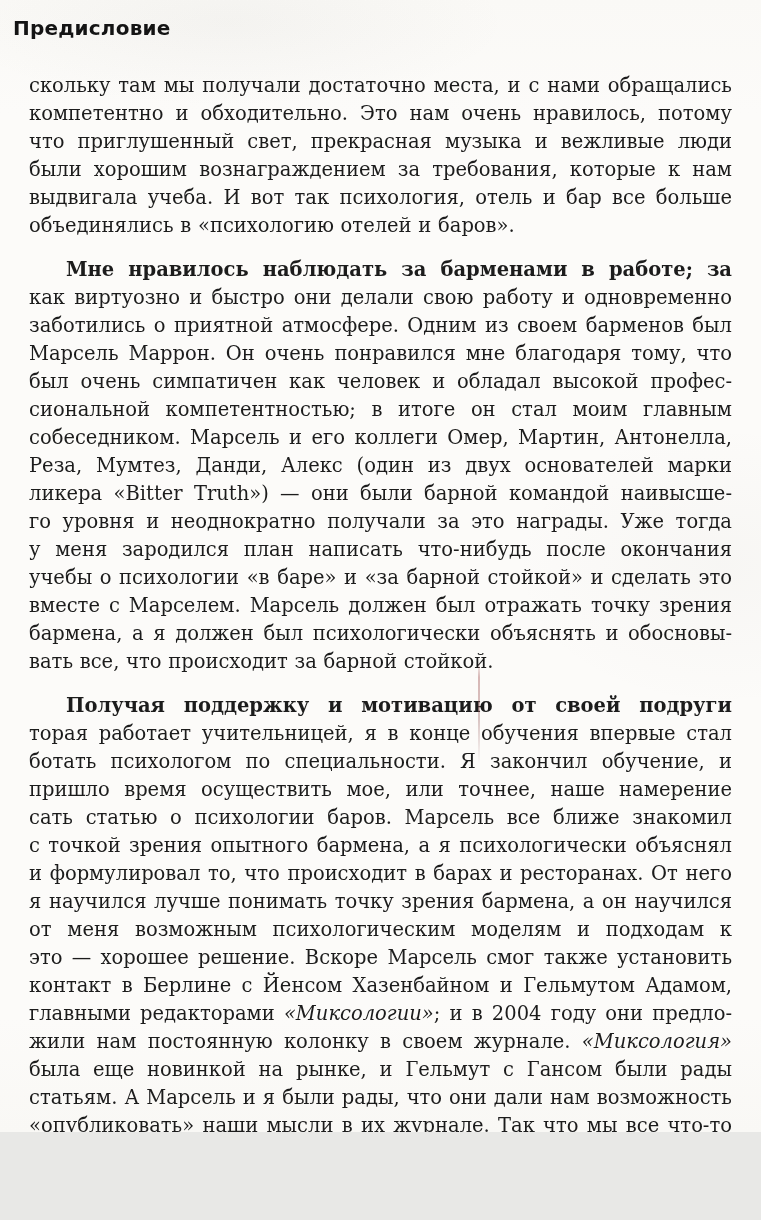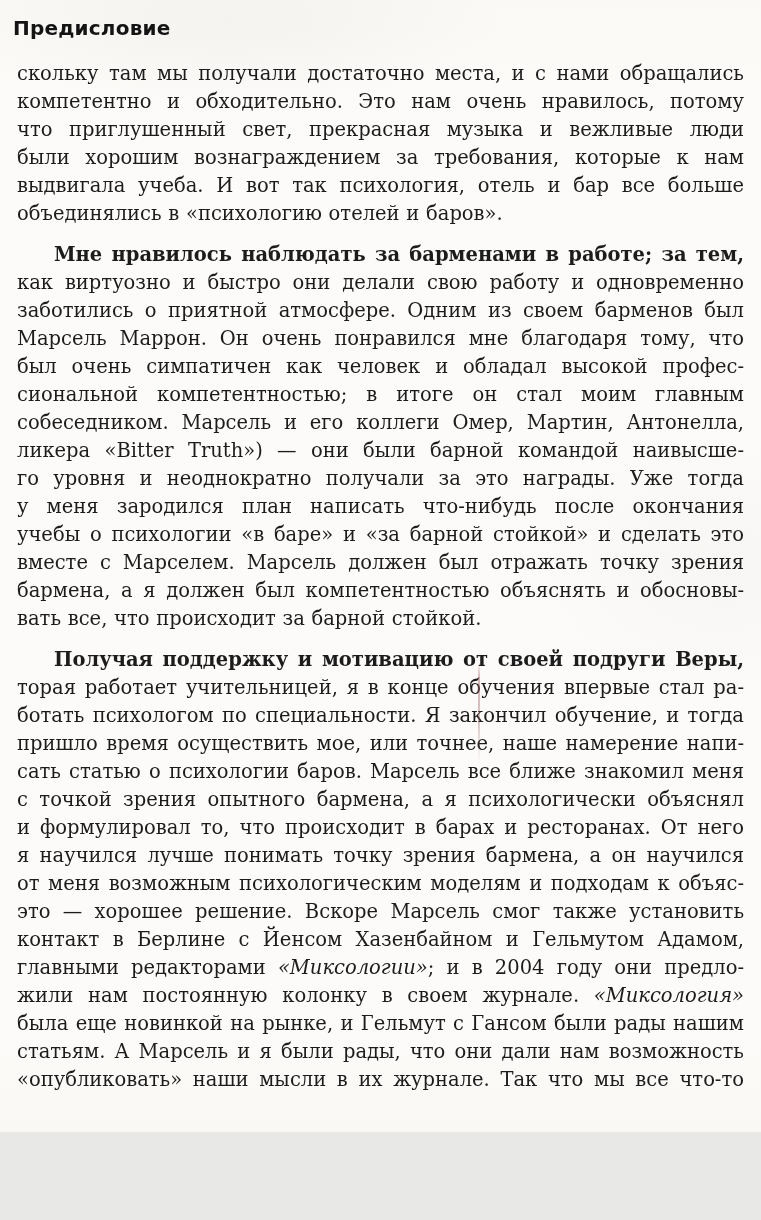--- a/index.html
+++ b/index.html
@@ -29,21 +29,21 @@
     font-size: 20px;
     letter-spacing: 0.2px;
     color: #141414;
   }
   .text-block {
     position: absolute;
     left: 13px;
     top: 56px;
     width: 735px;
   }
-  .para { margin: 4px; }
+  .para { margin: 16px; }
   .para + .para { margin-top: 13px; }
   .line {
     font-size: 19.5px;
     line-height: 28px;
     height: 28px;
     overflow: hidden;
     text-align: justify;
     text-align-last: justify;
     word-spacing: 0.5px;
     color: #1c1c1c;
@@ -99,26 +99,27 @@
         <div class="line last-left">объединялись в «психологию отелей и баров».</div>
       </div>
       <div class="para">
         <div class="line first-indent">Мне нравилось наблюдать за барменами в работе; за тем,</div>
         <div class="line">как виртуозно и быстро они делали свою работу и одновременно</div>
         <div class="line">заботились о приятной атмосфере. Одним из своем барменов был</div>
         <div class="line">Марсель Маррон. Он очень понравился мне благодаря тому, что</div>
         <div class="line">был очень симпатичен как человек и обладал высокой профес-</div>
         <div class="line">сиональной компетентностью; в итоге он стал моим главным</div>
         <div class="line">собеседником. Марсель и его коллеги Омер, Мартин, Антонелла,</div>
+        <div class="line">Реза, Мумтез, Данди, Алекс (один из двух основателей марки</div>
         <div class="line">ликера «Bitter Truth») — они были барной командой наивысше-</div>
         <div class="line">го уровня и неоднократно получали за это награды. Уже тогда</div>
         <div class="line">у меня зародился план написать что-нибудь после окончания</div>
         <div class="line">учебы о психологии «в баре» и «за барной стойкой» и сделать это</div>
         <div class="line">вместе с Марселем. Марсель должен был отражать точку зрения</div>
-        <div class="line">бармена, а я должен был компетентностью объяснять и обосновы-</div>
+        <div class="line">бармена, а я должен был психологически объяснять и обосновы-</div>
         <div class="line last-left">вать все, что происходит за барной стойкой.</div>
       </div>
       <div class="para">
         <div class="line first-indent">Получая поддержку и мотивацию от своей подруги Веры, ко-</div>
         <div class="line">торая работает учительницей, я в конце обучения впервые стал ра-</div>
         <div class="line">ботать психологом по специальности. Я закончил обучение, и тогда</div>
         <div class="line">пришло время осуществить мое, или точнее, наше намерение напи-</div>
         <div class="line">сать статью о психологии баров. Марсель все ближе знакомил меня</div>
         <div class="line">с точкой зрения опытного бармена, а я психологически объяснял</div>
         <div class="line">и формулировал то, что происходит в барах и ресторанах. От него</div>

